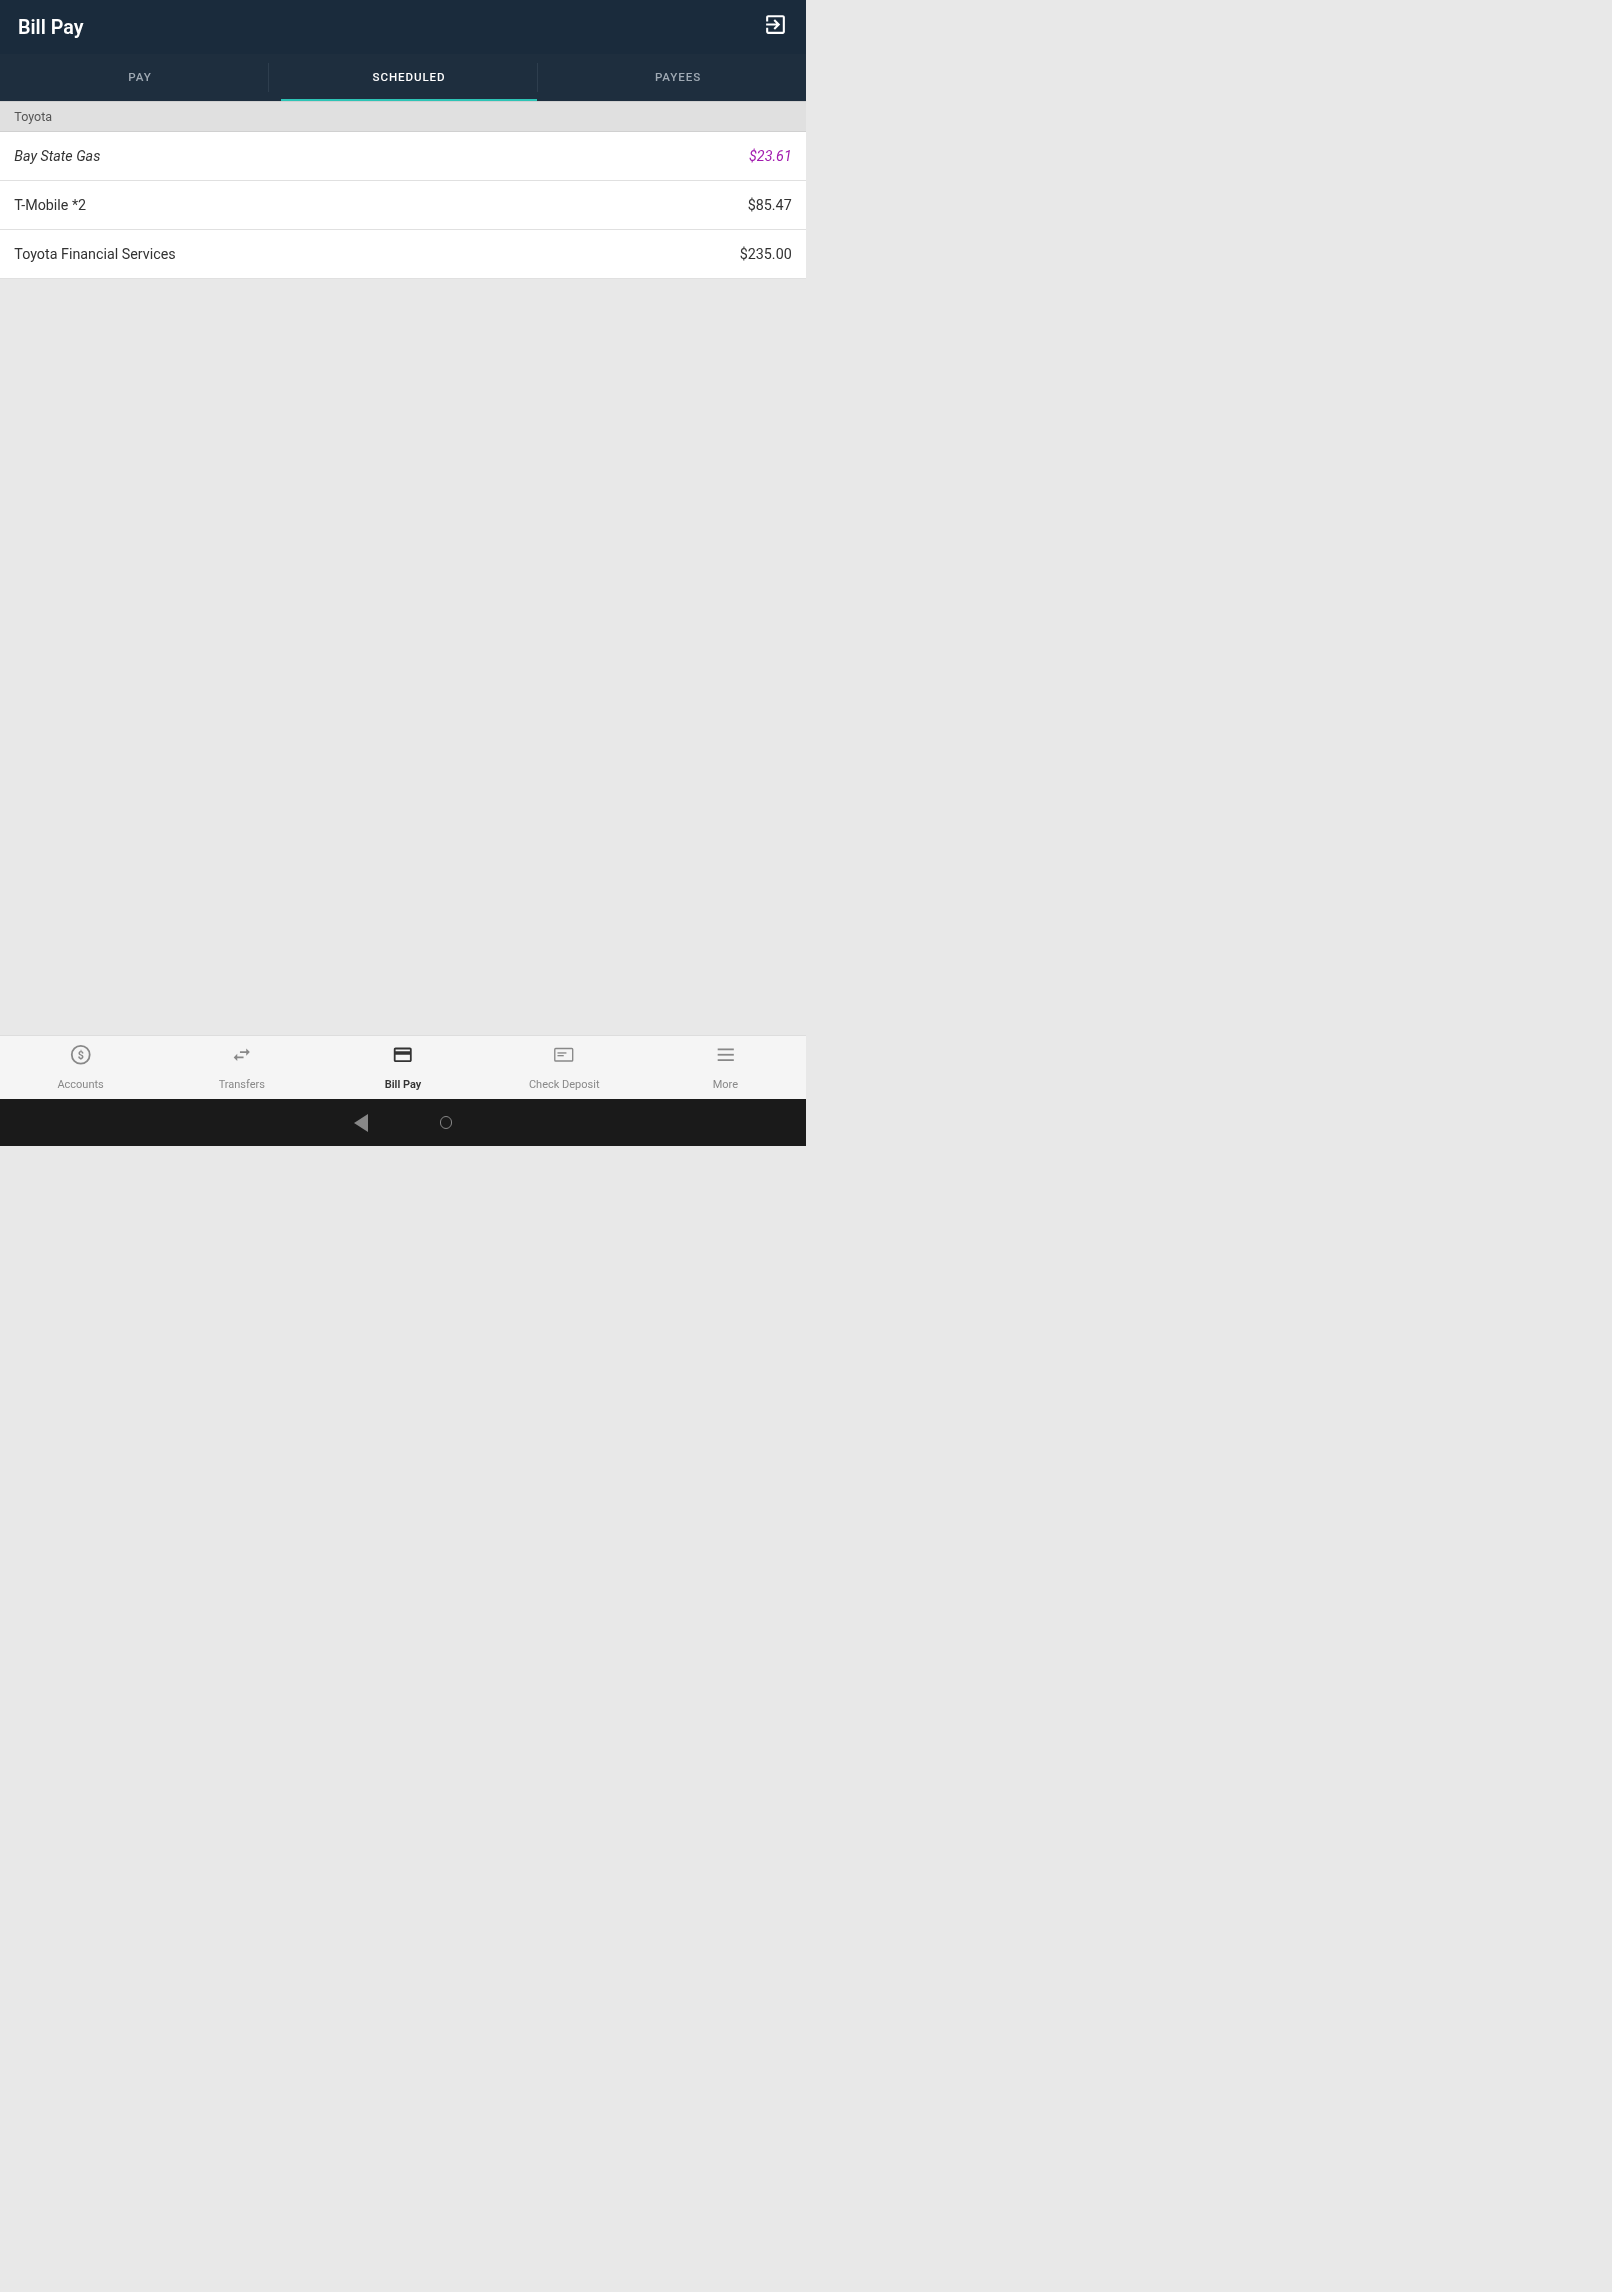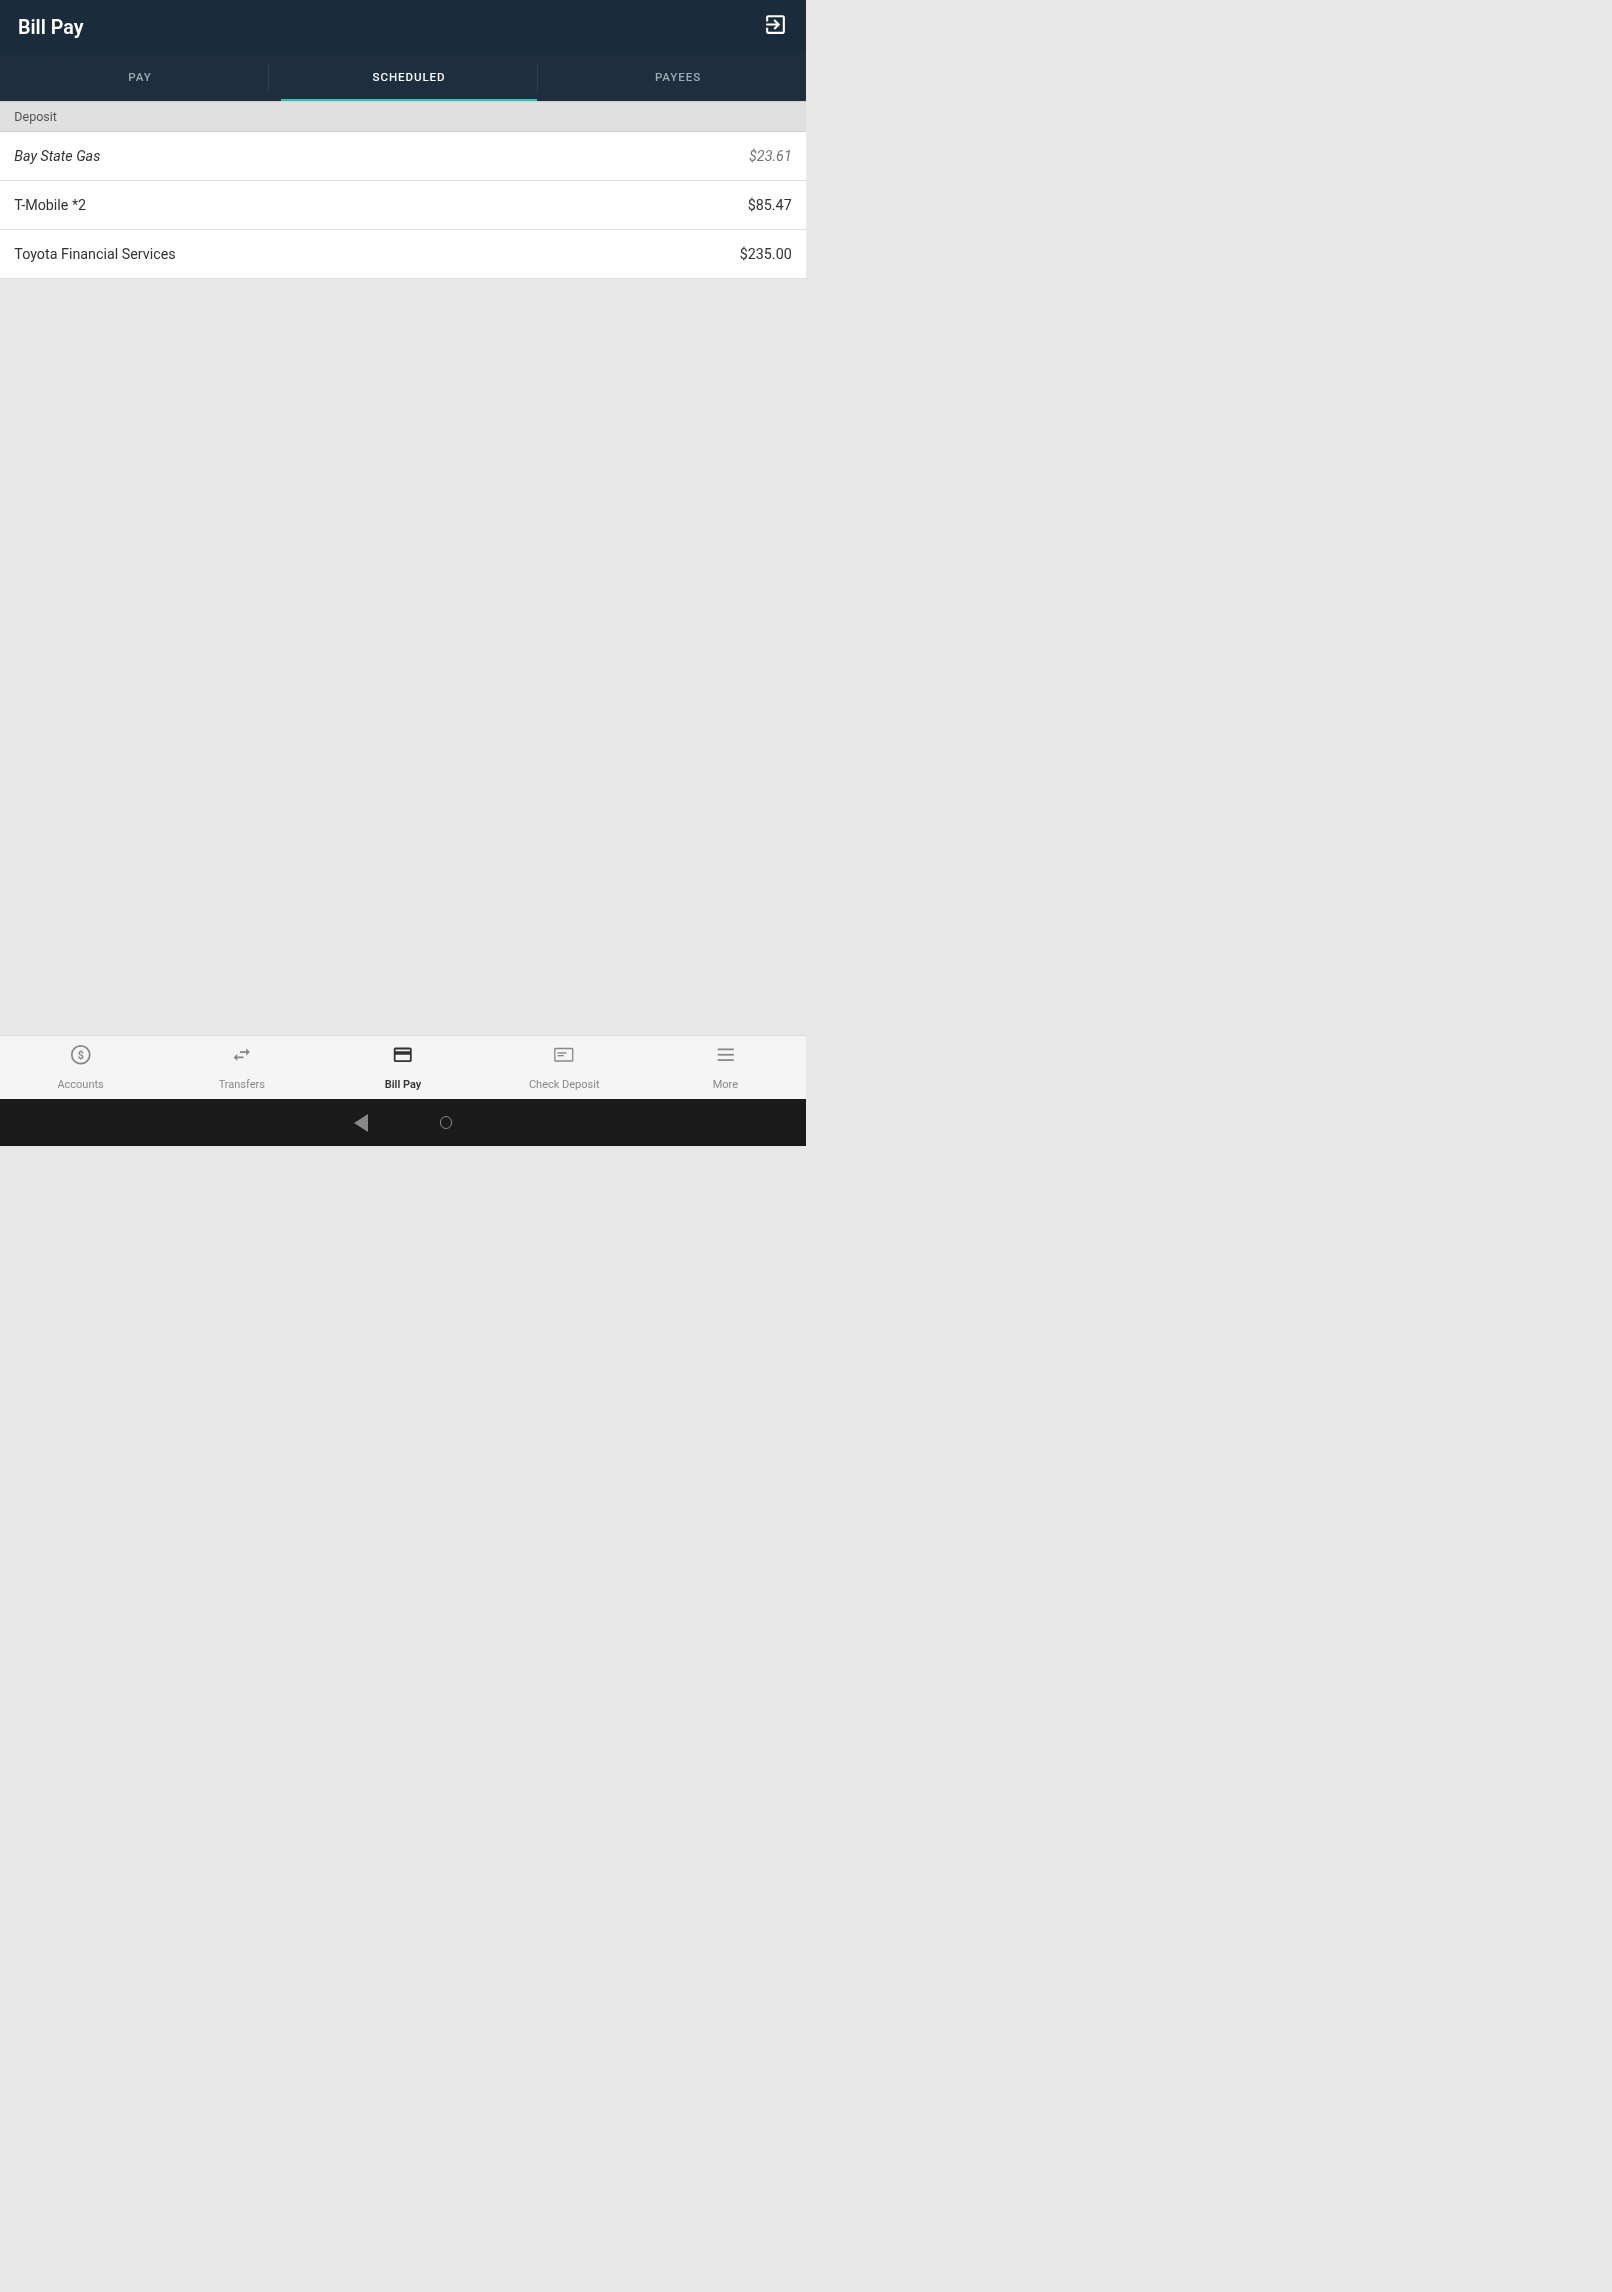--- a/index.html
+++ b/index.html
@@ -98,21 +98,21 @@
       font-size: 14.3px;
       gap: 20px;
     }
 
     .list-item-name {
       color: #333;
       font-style: italic;
     }
 
     .list-item-amount {
-      color: #737373;
+      color: #a21caf;
       font-style: italic;
     }
 
     .list-item-name-normal {
       color: #333;
     }
 
     .list-item-amount-normal {
       color: #333;
     }
@@ -231,21 +231,21 @@
   </div>
   <div class="tab-divider"></div>
   <div class="tab-item">
     <span>PAYEES</span>
   </div>
 </div>
 
 <div class="content">
 
   <div class="section-header">
-    <span>Deposit</span>
+    <span>Toyota</span>
   </div>
 
   <div class="list-item">
     <span class="list-item-name">Bay State Gas</span>
     <span class="list-item-amount">$23.61</span>
   </div>
 
 
 
   <div class="list-item">

